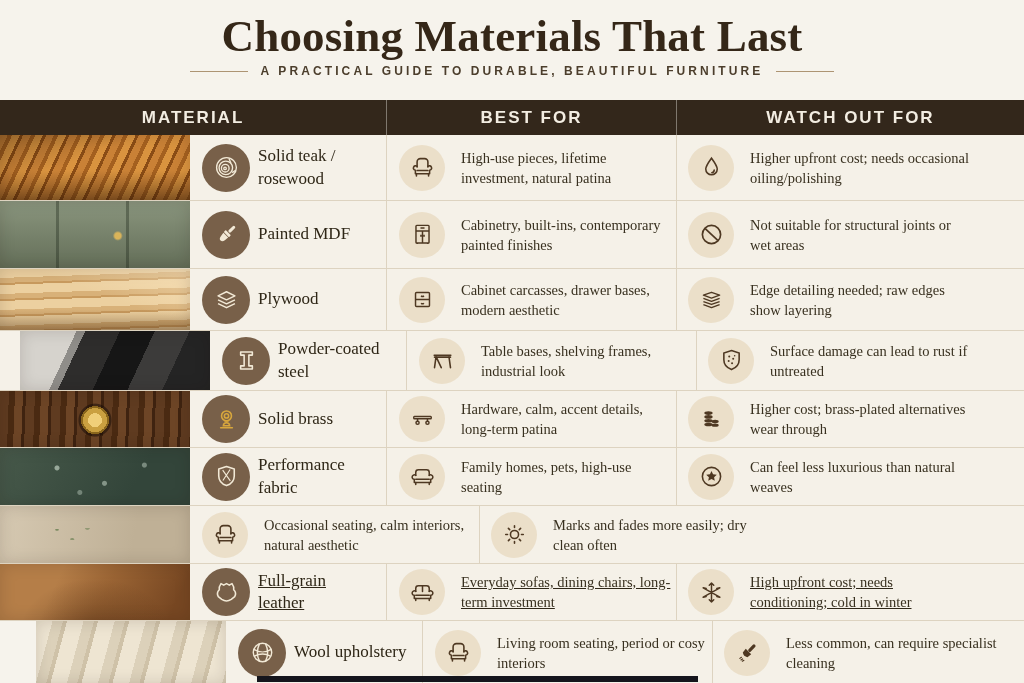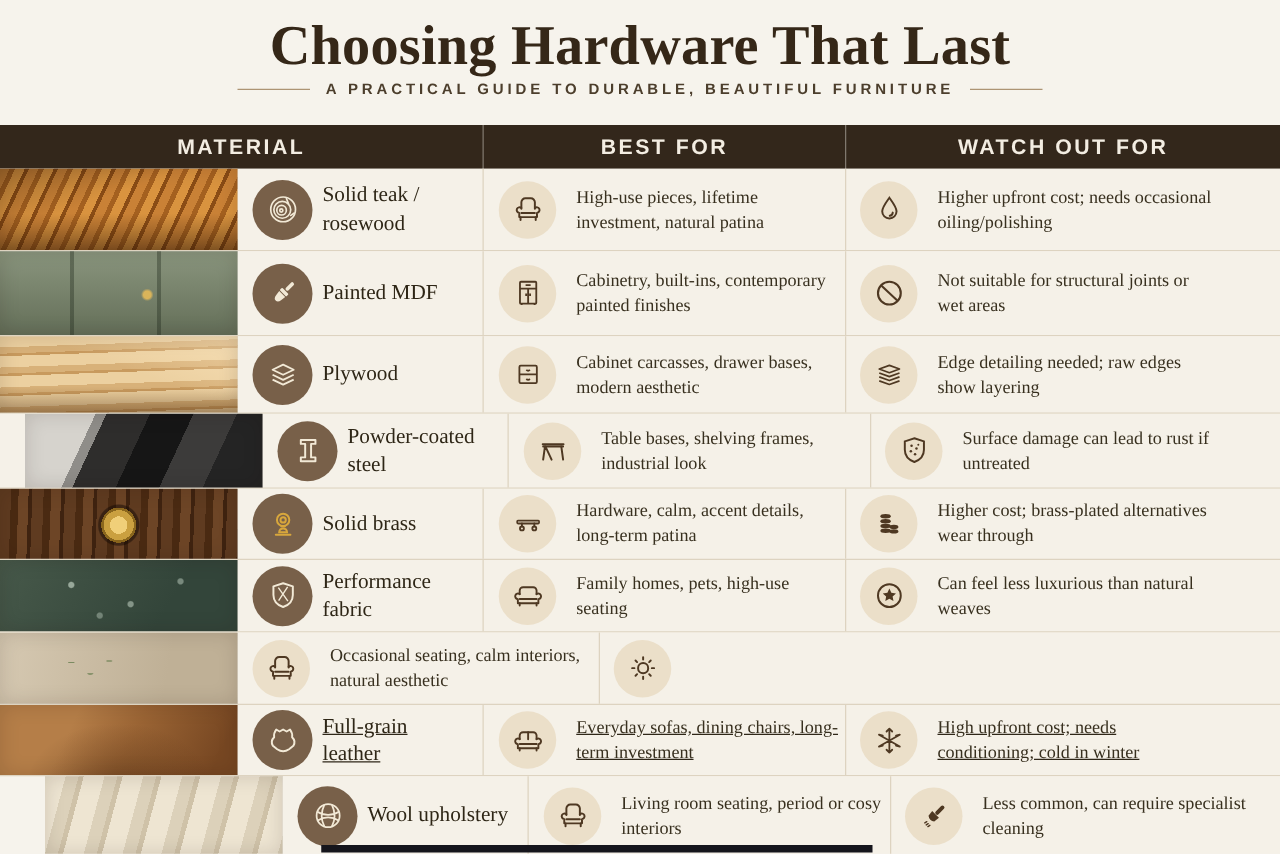--- a/index.html
+++ b/index.html
@@ -87,21 +87,21 @@
     repeating-linear-gradient(105deg,#eee5d2 0 16px,#dcd1ba 16px 26px,#cfc2a8 26px 30px);}
 
   .bottom-bar{position:absolute;left:257px;top:676px;width:441px;height:6px;background:#15151c;}
 </style>
 </head>
 <body style="--page-bg: #f6f3ec; --header-bg: #33271b; --row-bg: #f5f1e8; --brown-circle: #786049; --cream-circle: #ebdfc9; --title-color: #352718;">
 
 <div class="canvas">
 
   <div class="title-wrap">
-    <h1 class="main-title">Choosing Hardware That Last</h1>
+    <h1 class="main-title">Choosing Materials That Last</h1>
     <div class="subtitle-row">
       <span class="sub-line"></span>
       <span class="subtitle">A PRACTICAL GUIDE TO DURABLE, BEAUTIFUL FURNITURE</span>
       <span class="sub-line"></span>
     </div>
   </div>
 
   <div class="table">
     <div class="thead">
       <div class="th c1">MATERIAL</div>
@@ -365,20 +365,21 @@
     </div>
     <div class="cell watch">
       <span class="circle cream watch-ic">
               <svg viewBox="0 0 24 24">
                 <g fill="none" stroke="currentColor" stroke-width="1.4" stroke-linecap="round">
                   <circle cx="12" cy="12" r="3.6"></circle>
                   <path d="M12 4.2v1.6M12 18.2v1.6M4.2 12h1.6M18.2 12h1.6M6.6 6.6l1.1 1.1M16.3 16.3l1.1 1.1M6.6 17.4l1.1-1.1M16.3 7.7l1.1-1.1"></path>
                 </g>
               </svg>
             </span>
+      <span class="desc watch-txt">Marks and fades more easily; dry clean often</span>
     </div>
   </div>
 
   <div class="row" style="height: 57px; text-decoration: underline;">
     <div class="photo ph-leather" title="caramel full-grain leather with stitching"></div>
     <div class="cell mat">
       <span class="circle brown mat-ic">
               <svg viewBox="0 0 24 24">
                 <path fill="none" stroke="currentColor" stroke-width="1.4" stroke-linejoin="round" d="M7.1 4.1 9.5 5.5 12 4.1l2.5 1.4 2.4-1.4c1.2 1.7 1.9 3.5 1.5 5.5 1.7 1.6 2 4.1.9 6.1l-3.1 2.4c-2.5 1.7-5.9 1.7-8.4 0l-3.1-2.4c-1.1-2-.8-4.5.9-6.1-.4-2 .3-3.8 1.5-5.5Z"></path>
               </svg>

